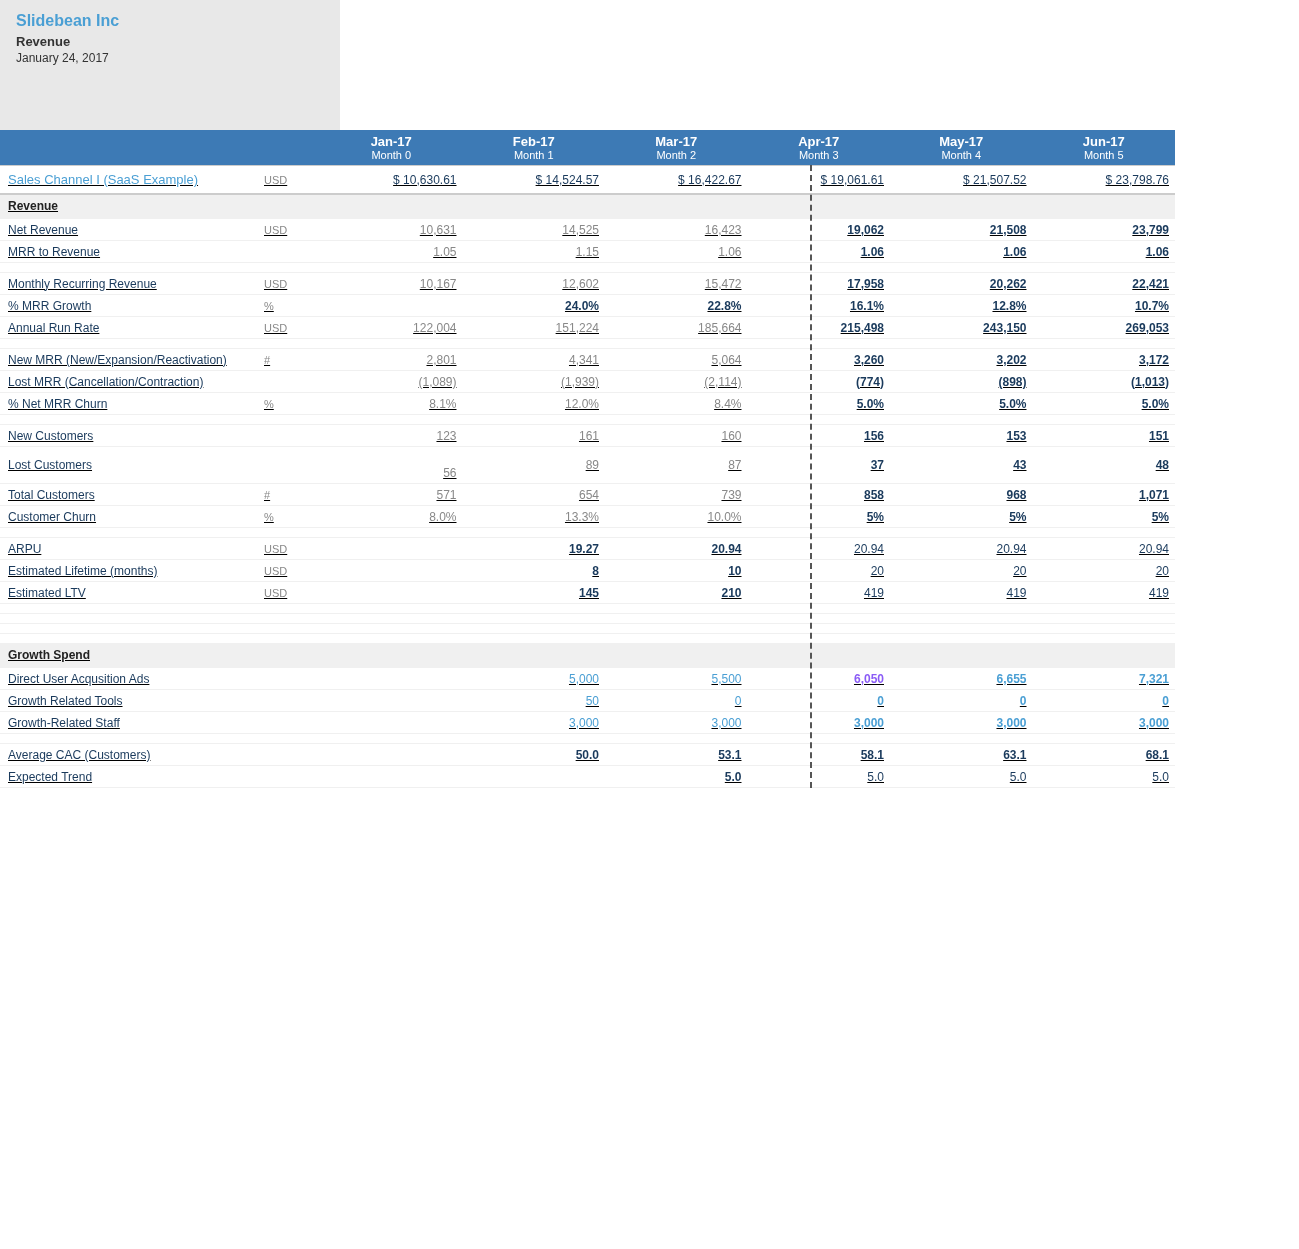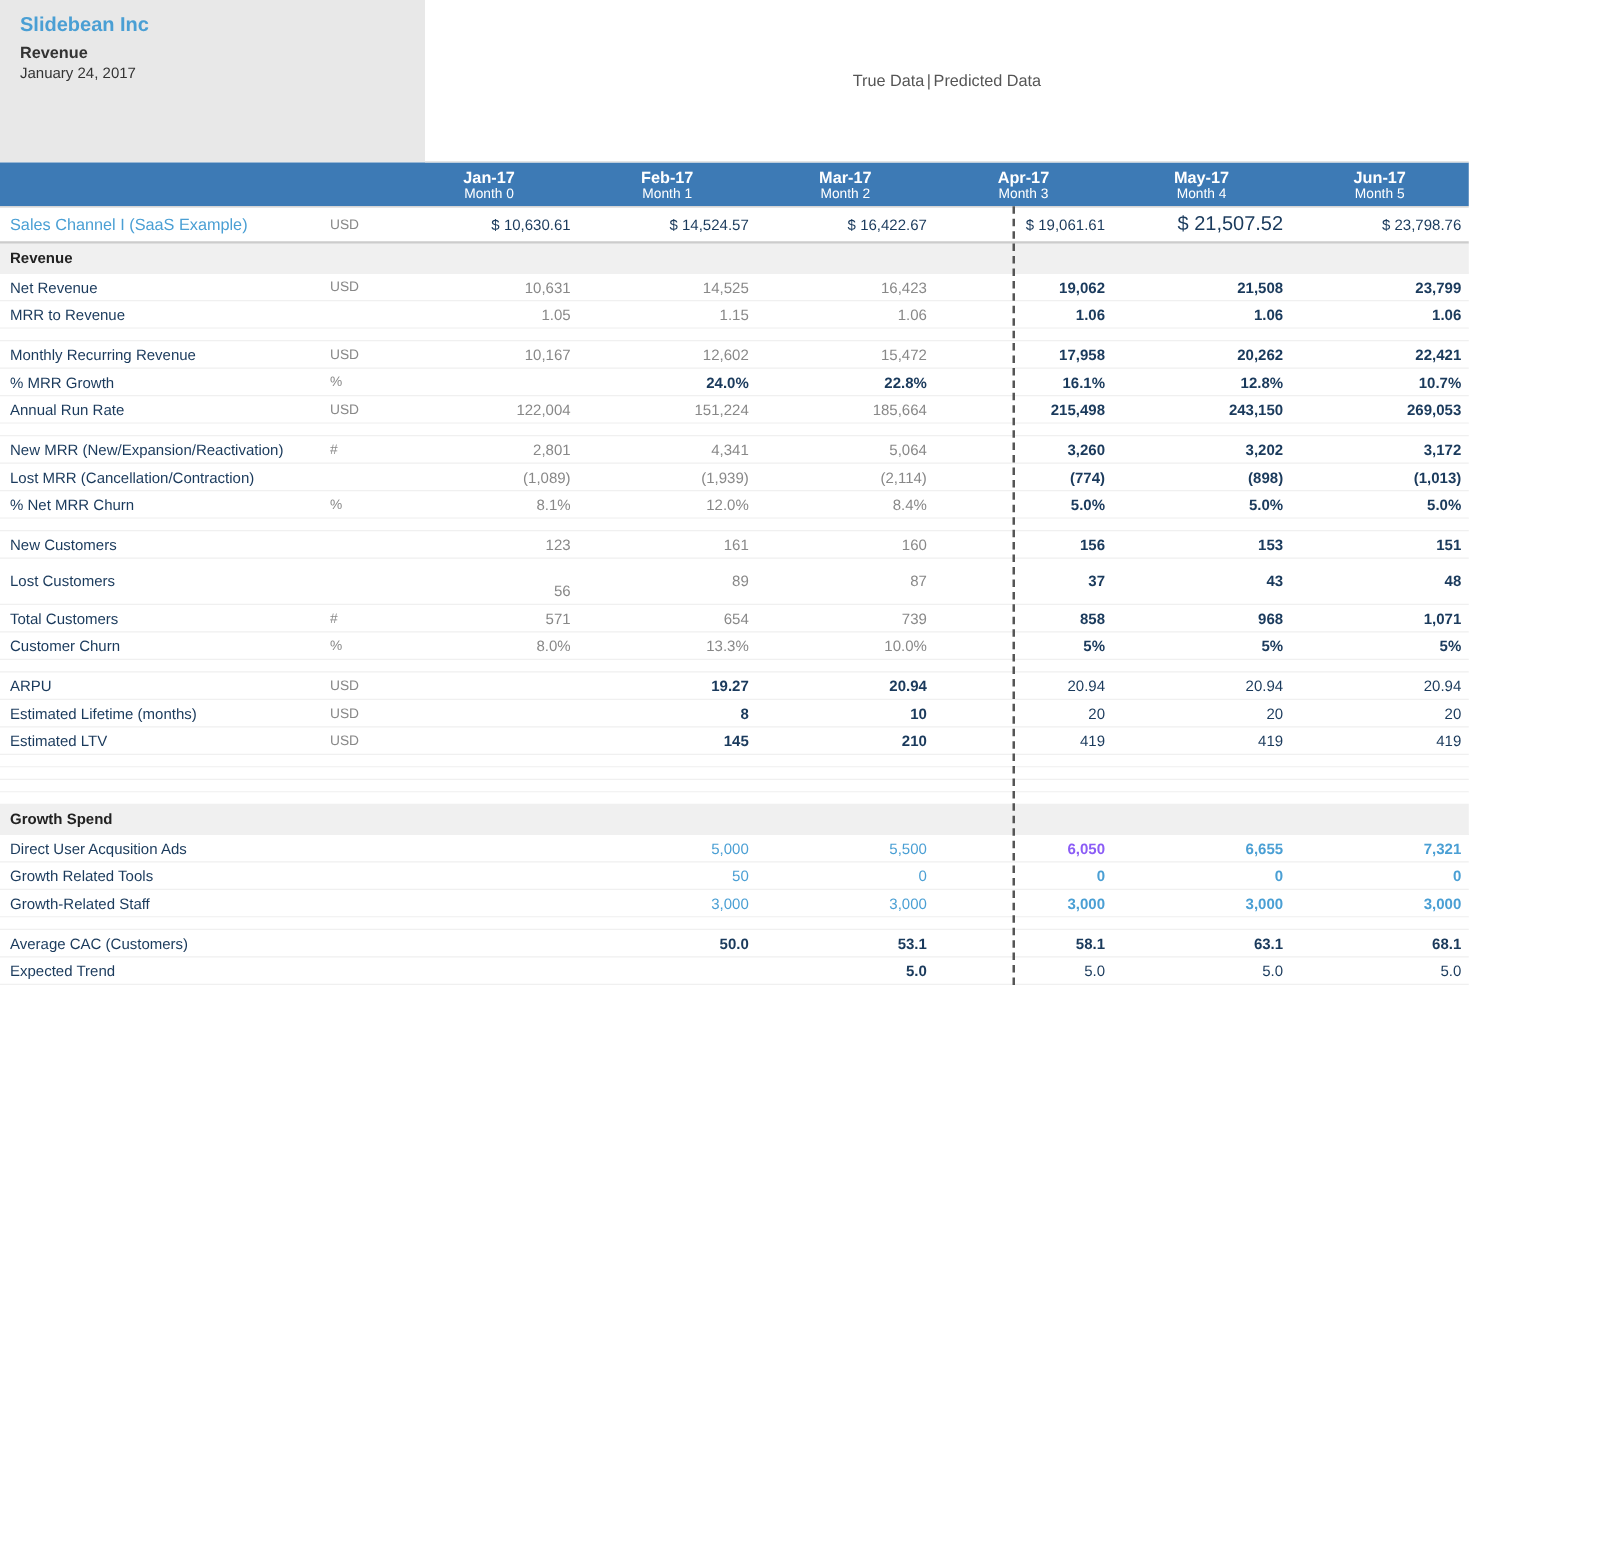--- a/index.html
+++ b/index.html
@@ -182,27 +182,20 @@
 <body>
 
 <div class="page">
 
   <div class="top-header">
     <div class="top-left">
       <div class="company-name">Slidebean Inc</div>
       <div class="report-title">Revenue</div>
       <div class="report-date">January 24, 2017</div>
     </div>
-    <div class="top-right">
-      <div class="true-predicted">
-        <span class="true-data">True Data</span>
-        <span style="color:#555; margin: 0 2px;">|</span>
-        <span class="predicted-data">Predicted Data</span>
-      </div>
-    </div>
   </div>
 
   <div class="col-headers-wrapper">
     <div class="col-left-spacer"></div>
     <div class="col-unit-spacer"></div>
     <div class="col-headers" id="col-headers-container">
         <div class="col-header">
           <div style="font-weight:bold;font-size:13px;">Jan-17</div>
           <div class="month-label">Month 0</div>
         </div>
@@ -222,32 +215,32 @@
           <div style="font-weight:bold;font-size:13px;">May-17</div>
           <div class="month-label">Month 4</div>
         </div>
         <div class="col-header">
           <div style="font-weight:bold;font-size:13px;">Jun-17</div>
           <div class="month-label">Month 5</div>
         </div>
       </div>
   </div>
 
-  <div class="table-body-inner" style="position:relative;">
+  <div class="table-body-inner" style="position:relative;text-decoration:underline;">
     <div class="dashed-vertical" style="left: 809.5px;"></div>
     <div id="table-rows-container">
         <div class="sales-channel-row">
     <div class="cell-label" style="color:#4a9fd4;font-size:13px;">Sales Channel I (SaaS Example)</div>
     <div class="cell-unit">USD</div>
     <div class="cell-data">
       <div class="cell-val" style="font-size:12px;">$ 10,630.61</div>
             <div class="cell-val" style="font-size:12px;">$ 14,524.57</div>
             <div class="cell-val" style="font-size:12px;">$ 16,422.67</div>
             <div class="cell-val" style="font-size:12px;">$ 19,061.61</div>
-            <div class="cell-val" style="font-size:16px;">$ 21,507.52</div>
+            <div class="cell-val" style="font-size:12px;">$ 21,507.52</div>
             <div class="cell-val" style="font-size:12px;">$ 23,798.76</div>
     </div>
   </div>
         <div class="table-row" style="background: rgb(240, 240, 240); min-height: 24px;">
         <div style="padding:4px 8px;font-weight:bold;font-size:12px;color:#222;flex:1;">Revenue</div>
       </div>
         <div class="table-row">
           <div class="cell-label">Net Revenue</div>
           <div class="cell-unit">USD</div>
           <div class="cell-data">

